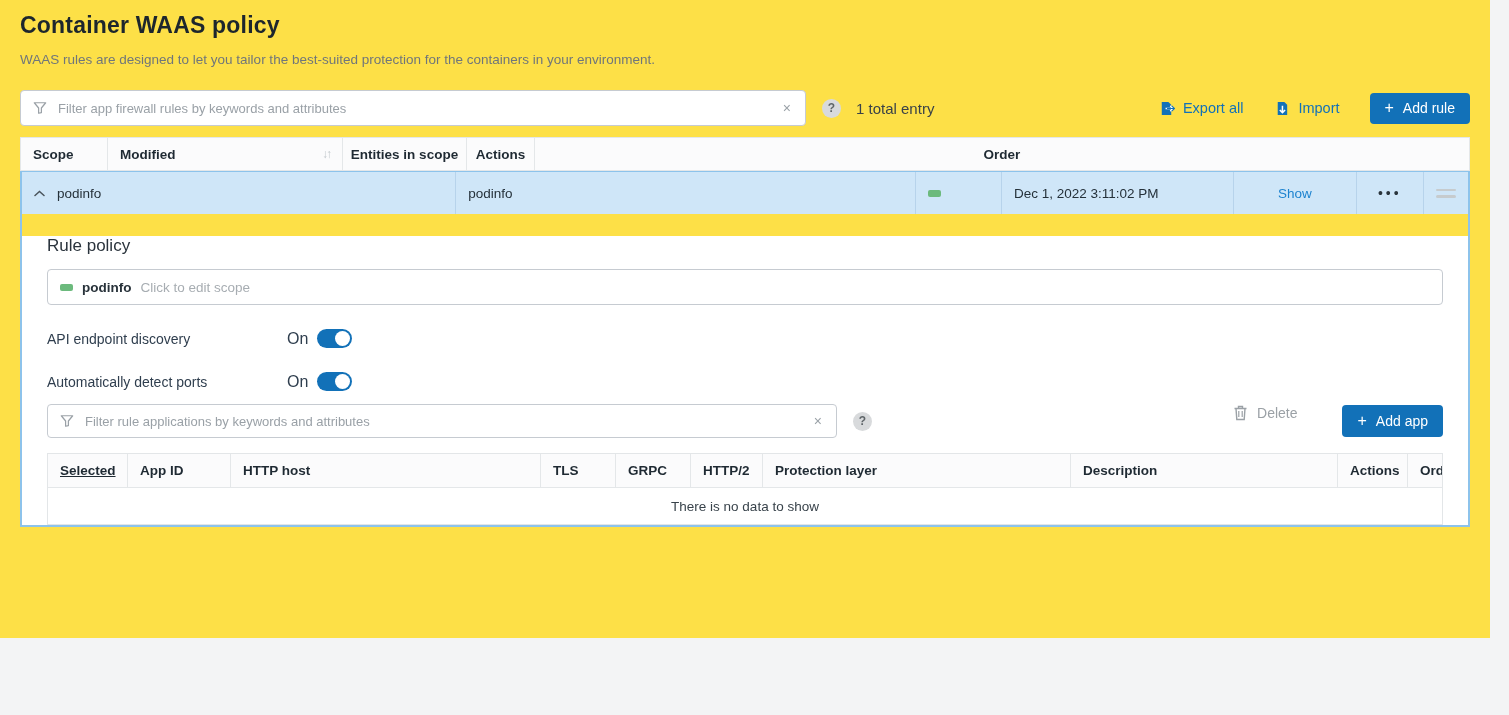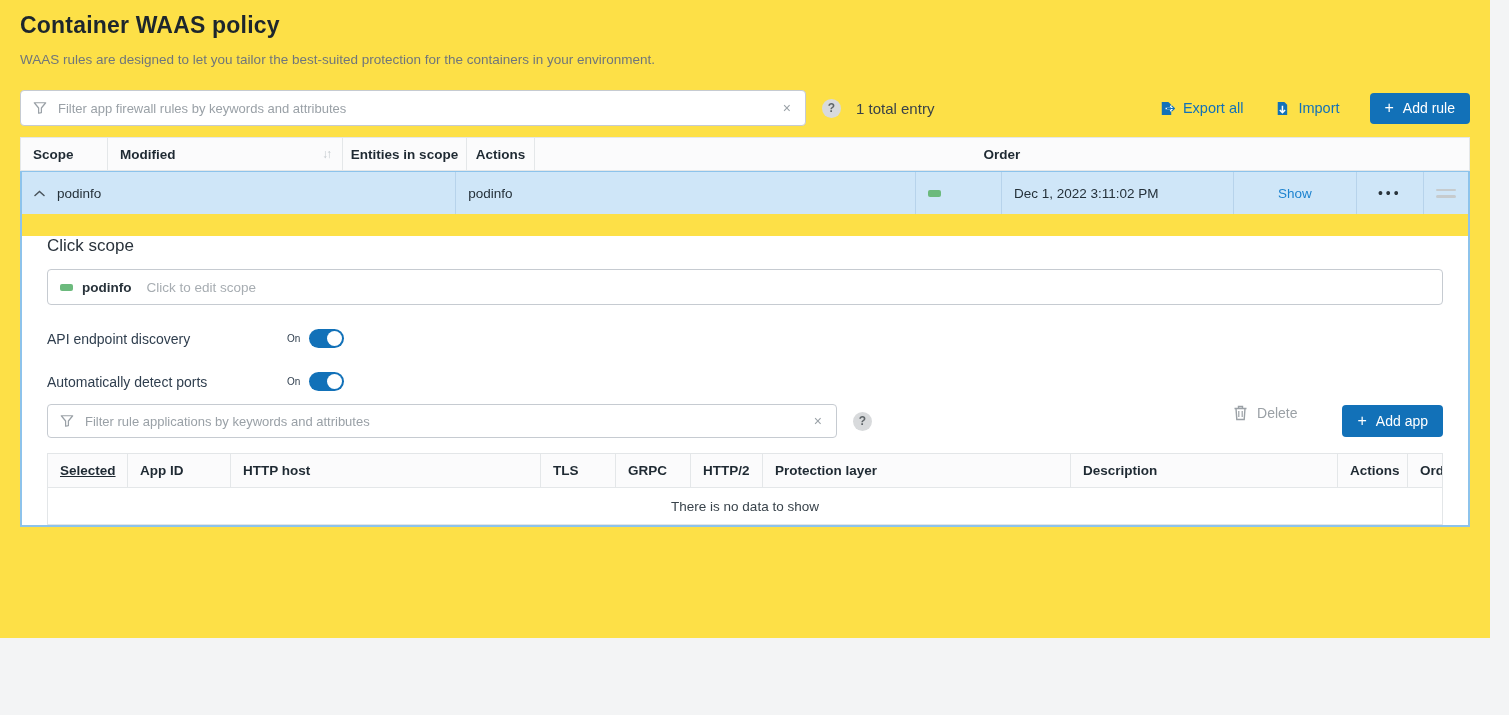--- a/index.html
+++ b/index.html
@@ -128,25 +128,25 @@
     font-size:17px; font-weight:400; color:#2a333c;
     margin:22px 0 0;
   }
   .scope-box {
     margin-top:13px; height:36px; width:100%;
     border:1px solid #c6cbd1; border-radius:4px;
     display:flex; align-items:center; gap:9px;
     padding:0 12px; cursor:pointer; background:#fff;
   }
   .scope-name { font-size:13.5px; font-weight:700; color:#28323a; }
-  .scope-placeholder { font-size:13.5px; color:#a7adb2;margin-left:6px; }
+  .scope-placeholder { font-size:13.5px; color:#a7adb2; }
   .toggle-row { margin-top:24px; display:flex; align-items:center; }
   .toggle-row:first-of-type { margin-top:27px; }
   .toggle-label { width:240px; font-size:14px; color:#2f3e4e; }
-  .toggle-state { font-size:10px; color:#2f3e4e; margin-right:9px; }
+  .toggle-state { font-size:16px; color:#2f3e4e; margin-right:9px; }
   .toggle {
     width:35px; height:19px; border-radius:10px;
     background:#1271b8; position:relative; cursor:pointer; flex:0 0 auto;
   }
   .toggle .knob {
     position:absolute; top:2px; right:2px;
     width:15px; height:15px; border-radius:50%;
     background:#ffffff;
   }
   
@@ -270,21 +270,21 @@
           </div>
         <div class="rcell c-ord">
           <span class="drag-handle">
               <span></span>
               <span></span>
             </span>
         </div>
       </div>
 
       <div class="panel">
-        <div class="section-heading">Click scope</div>
+        <div class="section-heading">Rule policy</div>
 
         <div class="scope-box">
           <span class="scope-chip"></span>
           <span class="scope-name">podinfo</span>
           <span class="scope-placeholder">Click to edit scope</span>
         </div>
 
         <div class="toggle-row">
           <div class="toggle-label">API endpoint discovery</div>
           <div class="toggle-state">On</div>

